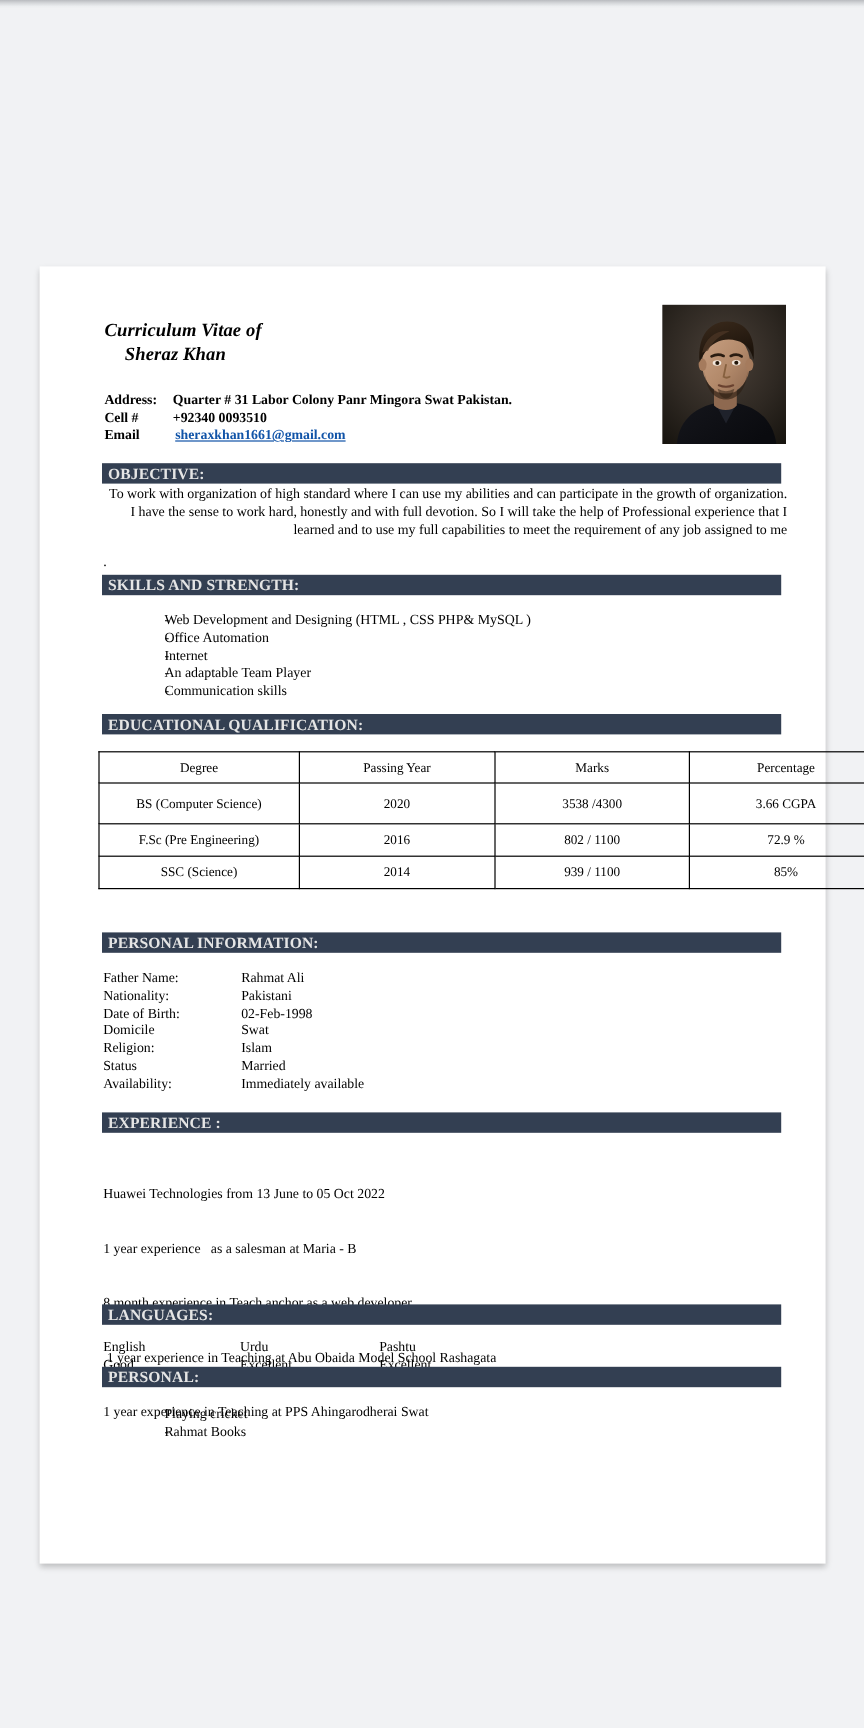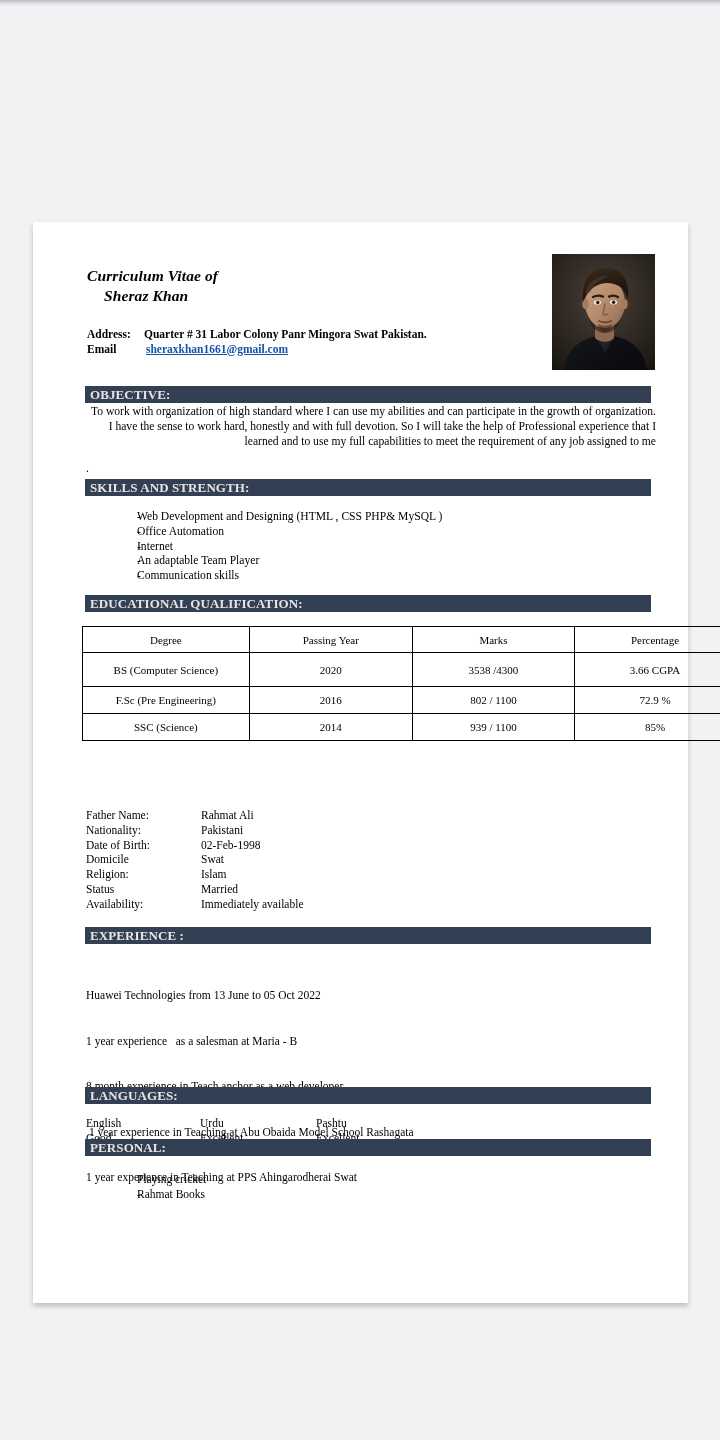--- a/index.html
+++ b/index.html
@@ -272,20 +272,24 @@
 
       <path d="M35 55 C36 70 43 79 53 79 C63 79 70 70 71 55 C70 68 63 74 53 74 C43 74 36 68 35 55 Z" fill="#2c1d12" opacity="0.62"></path>
       <path d="M46 70 q7 4 14 0 q-2 8 -7 8 q-5 0 -7 -8 Z" fill="#2c1d12" opacity="0.5"></path>
     </svg>
   </div>
 
   <div class="contact">
     <div class="contact-row">
       <span class="contact-label">Address:</span>
       <span class="contact-value">Quarter # 31 Labor Colony Panr Mingora Swat Pakistan.</span>
+    </div>
+    <div class="contact-row">
+      <span class="contact-label">Cell #</span>
+      <span class="contact-value">+92340 0093510</span>
     </div>
     <div class="contact-row">
       <span class="contact-label">Email</span>
       <span class="contact-value email">sheraxkhan1661@gmail.com</span>
     </div>
   </div>
 
   <div class="bar" id="objective-bar">OBJECTIVE:</div>
   <div class="body-text" id="objective-text">To work  with organization of high standard where I can use my abilities and can participate in the growth of organization. I have the sense to work hard, honestly and with full devotion. So I will take the help of Professional experience that I learned and to use my full capabilities to meet the requirement of any job assigned to me</div>
   <div class="body-text" id="objective-dot">.</div>
@@ -345,20 +349,21 @@
       </tr>
       <tr class="normal">
         <td>SSC (Science)</td>
         <td>2014</td>
         <td>939 / 1100</td>
         <td>85%</td>
       </tr>
     </tbody>
   </table>
 
+  <div class="bar" id="personal-bar">PERSONAL INFORMATION:</div>
   <div class="pinfo">
     <div class="pinfo-row">
       <span class="pinfo-label">Father Name:</span>
       <span>Rahmat Ali</span>
     </div>
     <div class="pinfo-row">
       <span class="pinfo-label">Nationality:</span>
       <span>Pakistani</span>
     </div>
     <div class="pinfo-row">

